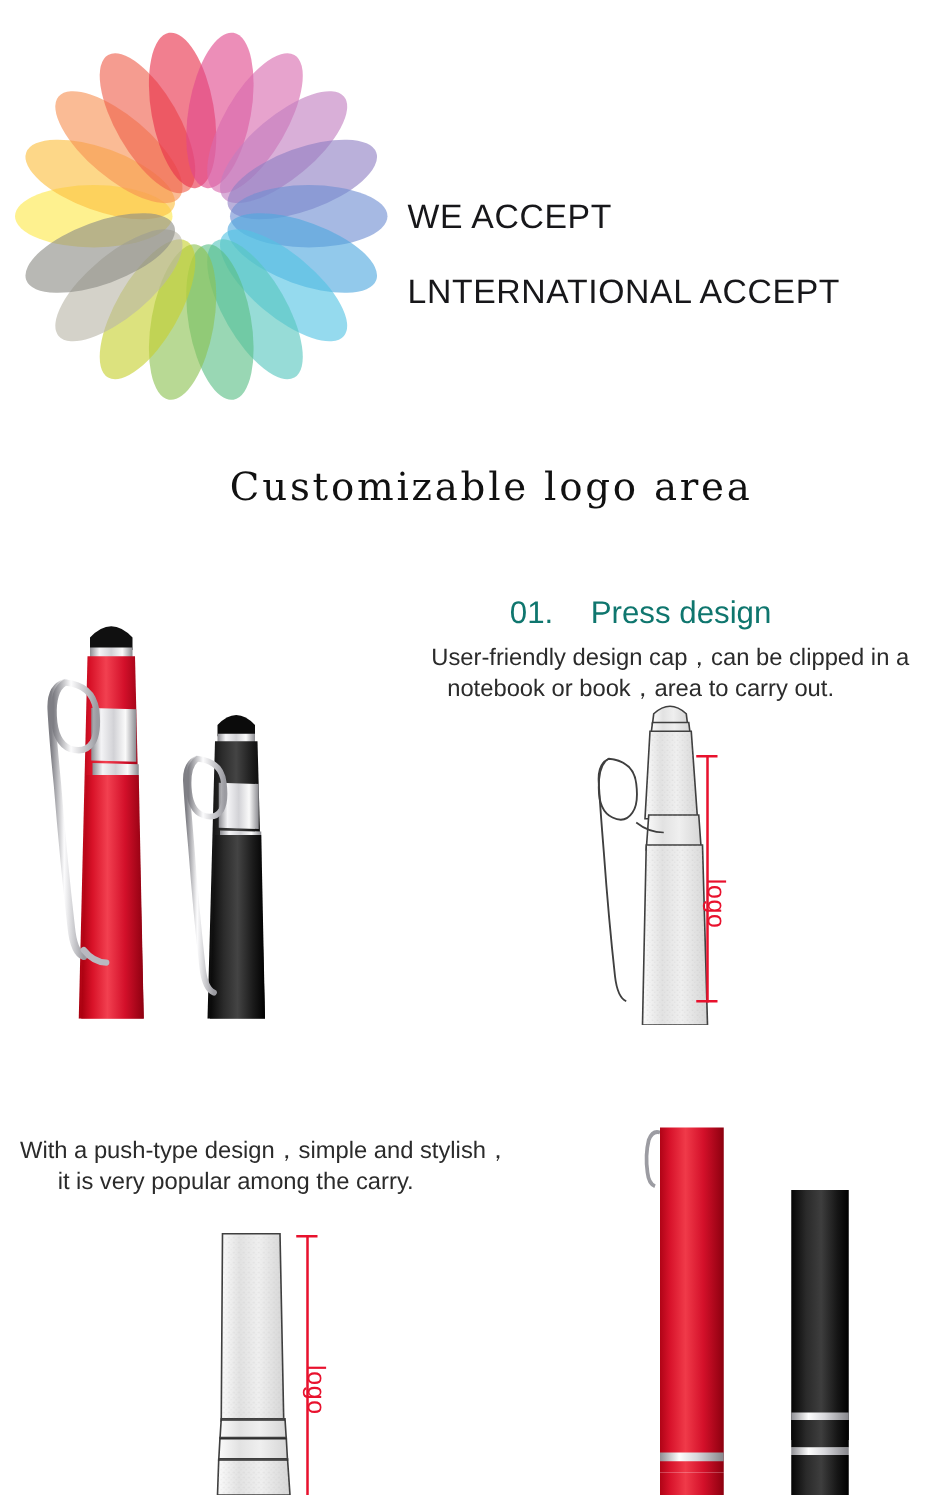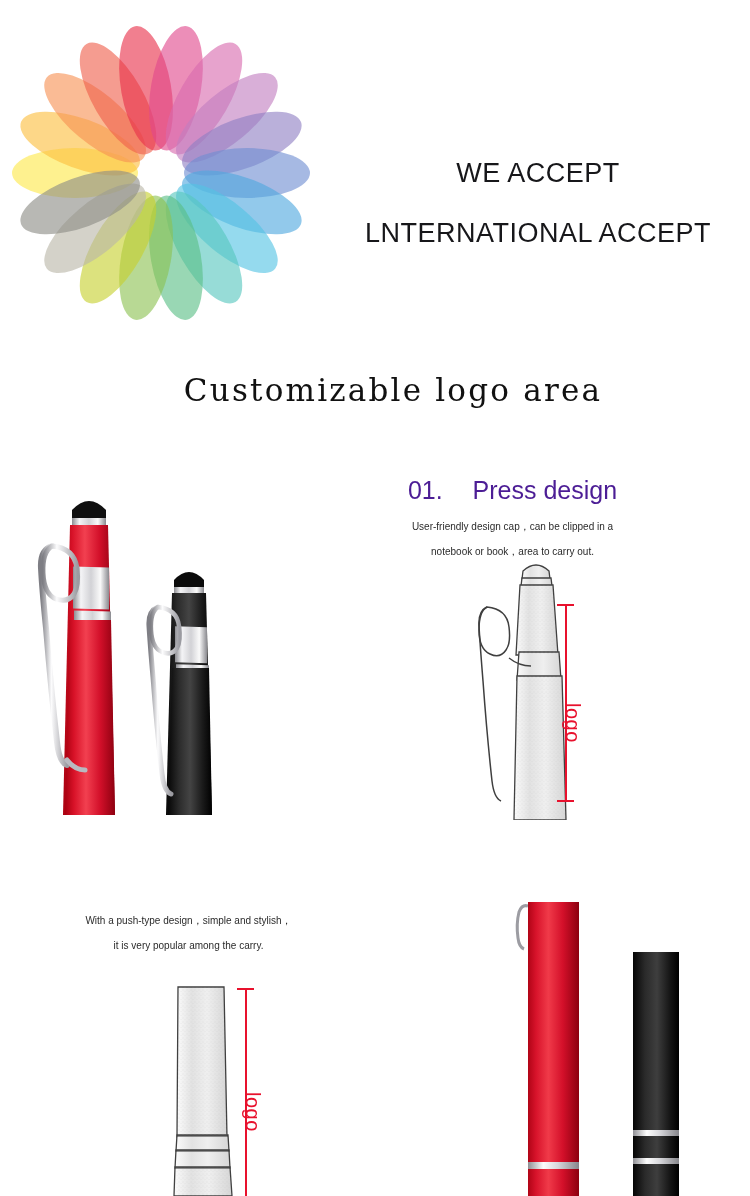--- a/index.html
+++ b/index.html
@@ -3,21 +3,21 @@
 <meta charset="utf-8">
 <style>
   html,body{margin:0;padding:0;}
   body{
     width:750px;height:1196px;background:#ffffff;overflow:hidden;position:relative;
     font-family:"Liberation Sans",sans-serif;color:#1a1a1a;
   }
   .page{position:relative;width:750px;height:1196px;background:#fff;overflow:hidden;}
 
   
-  .hero{position:absolute;left:0;top:0;width:750px;height:350px;text-align:center;}
+  .hero{position:absolute;left:0;top:0;width:750px;height:350px;}
   .flower{position:absolute;left:8px;top:20px;width:306px;height:306px;}
   .flower svg{display:block;width:306px;height:306px;}
 
   .hero-text{position:absolute;left:326px;top:160px;width:424px;}
   .hero-line{
     font-family:"Liberation Sans",sans-serif;
     font-size:27px;font-weight:400;color:#17171a;
     letter-spacing:.5px;line-height:1.0;white-space:nowrap;
   }
   .hero-line.l1{margin-bottom:33px;}
@@ -25,27 +25,27 @@
   
   .logo-area-title{
     position:absolute;left:18px;top:372px;width:750px;text-align:center;
     font-family:"DejaVu Serif","Liberation Serif",serif;
     font-size:31px;font-weight:400;color:#111;letter-spacing:2.2px;
   }
 
   
   .sec-head{
     font-family:"Liberation Sans",sans-serif;
-    font-size:25px;color:#4c1d95;font-weight:400;white-space:nowrap;
+    font-size:25px;color:#0f766e;font-weight:400;white-space:nowrap;
   }
   .sec-head .num{letter-spacing:0px;}
   .sec-head .gap{display:inline-block;width:16px;}
   .sec-copy{
     font-family:"Liberation Sans",sans-serif;
-    font-size:10px;color:#2b2b2b;line-height:25px;white-space:nowrap;
+    font-size:19px;color:#2b2b2b;line-height:25px;white-space:nowrap;
   }
 
   #sec1-text{position:absolute;left:345px;top:476px;width:335px;text-align:center;}
   #sec1-text .sec-head{margin-bottom:9px;}
   #sec2-text{position:absolute;left:16px;top:908px;width:345px;text-align:center;}
   #sec2-text .sec-head{margin-bottom:7px;}
 
   
   .photo1{position:absolute;left:22px;top:470px;width:250px;height:345px;}
   .photo1 svg,.photo2 svg,.sketch svg{display:block;}

